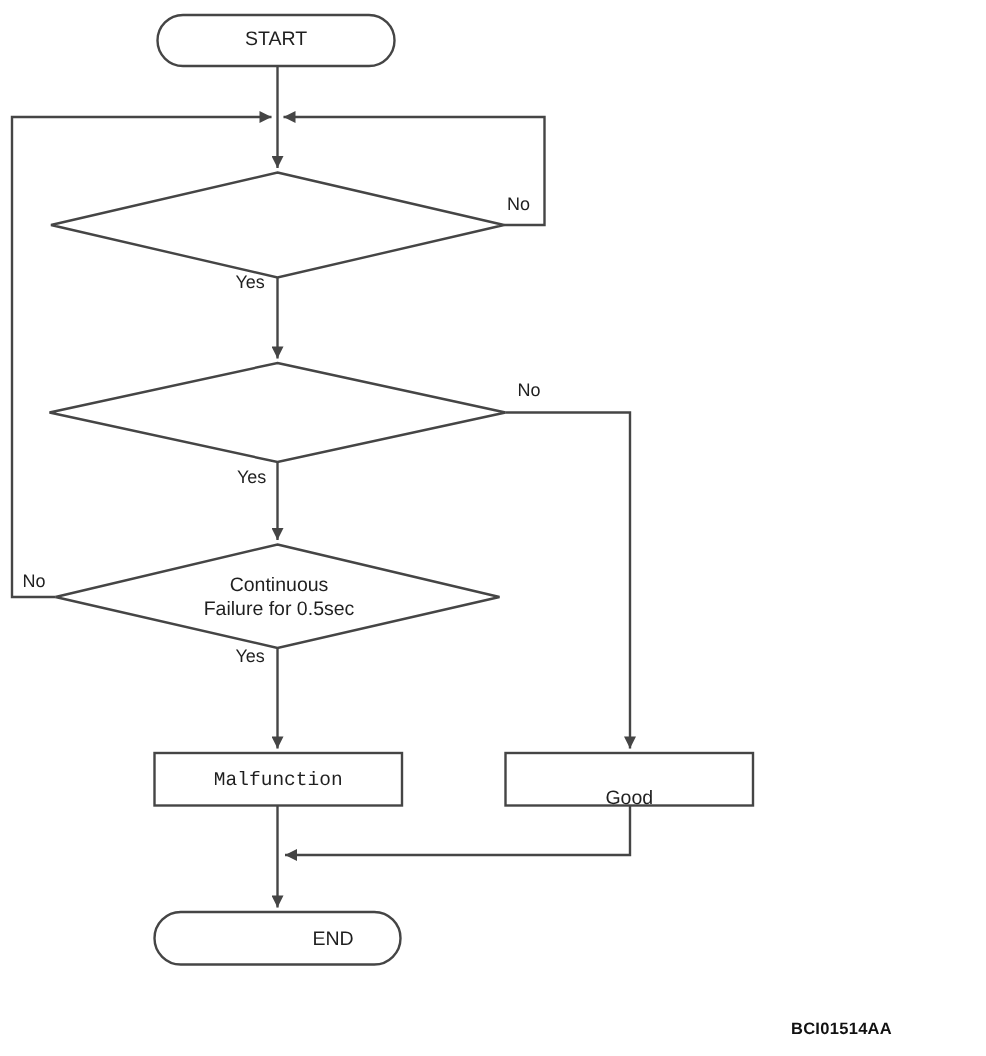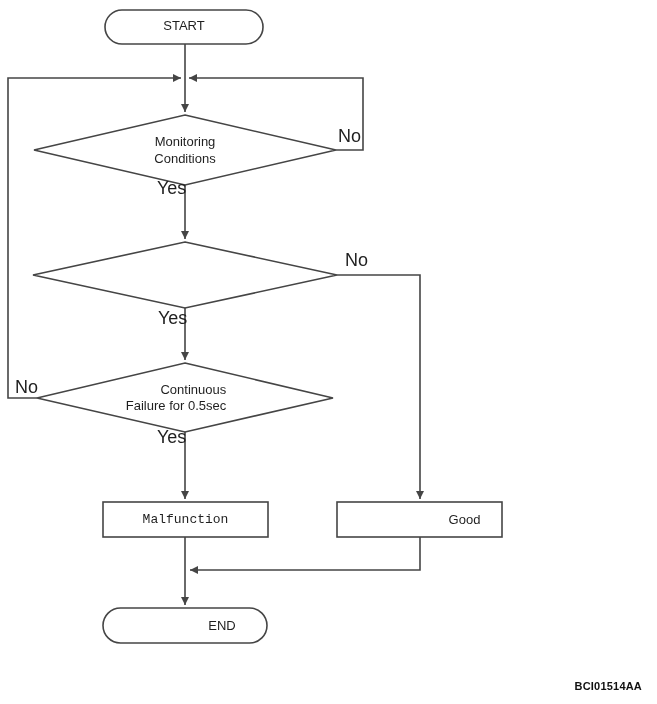--- a/index.html
+++ b/index.html
@@ -4,21 +4,21 @@
 <style>
   html,body{margin:0;padding:0;background:#ffffff;}
   #canvas{
     position:relative;width:657px;height:704px;background:#ffffff;
     font-family:"Liberation Sans","DejaVu Sans",sans-serif;color:#1f1f1f;
     overflow:hidden;
   }
   #wires{position:absolute;left:0;top:0;}
   .lbl{position:absolute;font-size:13px;line-height:17px;white-space:pre-line;color:#1f1f1f;}
   .center{display:flex;align-items:center;justify-content:center;text-align:center;}
-  .branch{position:absolute;font-size:18px;line-height:14px;color:#1f1f1f;}
+  .branch{position:absolute;font-size:12px;line-height:14px;color:#1f1f1f;}
   .figcode{position:absolute;font-size:11px;font-weight:bold;color:#111;text-align:right;letter-spacing:0.2px;}
 </style>
 </head>
 <body>
 
 <div id="canvas">
 
   <svg id="wires" width="657" height="704" viewBox="0 0 657 704">
     <defs>
       <marker id="arrow" viewBox="0 0 10 10" refX="10" refY="5" markerUnits="userSpaceOnUse" markerWidth="9" markerHeight="8" orient="auto-start-reverse">
@@ -44,37 +44,35 @@
       <polygon points="185,242 337,275 185,308 33,275"></polygon>
       <polygon points="185,363 333,398 185,432 37,398"></polygon>
       <rect x="103" y="502" width="165" height="35"></rect>
       <rect x="337" y="502" width="165" height="35"></rect>
       <rect x="103" y="608" width="164" height="35" rx="17.5" ry="17.5"></rect>
     </g>
   </svg>
 
   <div class="lbl center" style="left:105px;top:10px;width:158px;height:30px;text-align:center;">START</div>
 
-  <div class="lbl center" style="left:105px;top:115px;width:160px;height:70px;">Monitoring
-Conditions</div>
 
 
-  <div class="lbl center" style="left:96px;top:363px;width:160px;height:69px;line-height:16px;text-align:right;">Continuous
+  <div class="lbl center" style="left:106px;top:363px;width:160px;height:69px;line-height:16px;">Continuous
 Failure for 0.5sec</div>
 
   <div class="lbl center" style="left:103px;top:502px;width:165px;height:35px;font-family:Liberation Mono, monospace;">Malfunction</div>
 
-  <div class="lbl center" style="left:337px;top:502px;width:165px;height:35px;padding-left:45px;">Good</div>
+  <div class="lbl center" style="left:337px;top:514px;width:165px;height:35px;">Good</div>
 
   <div class="lbl center" style="left:103px;top:608px;width:164px;height:35px;margin-left:37px;">END</div>
 
   <div class="branch" style="left:338px;top:129px;">No</div>
   <div class="branch" style="left:157px;top:181px;">Yes</div>
 
   <div class="branch" style="left:345px;top:253px;">No</div>
   <div class="branch" style="left:158px;top:311px;">Yes</div>
 
   <div class="branch" style="left:15px;top:380px;">No</div>
   <div class="branch" style="left:157px;top:430px;">Yes</div>
 
-  <div class="figcode" style="left:512px;top:680px;width:130px;">BCI01514AA</div>
+  <div class="figcode" style="left:496px;top:680px;width:130px;text-align:center;">BCI01514AA</div>
 
 </div>
 
 </body></html>

